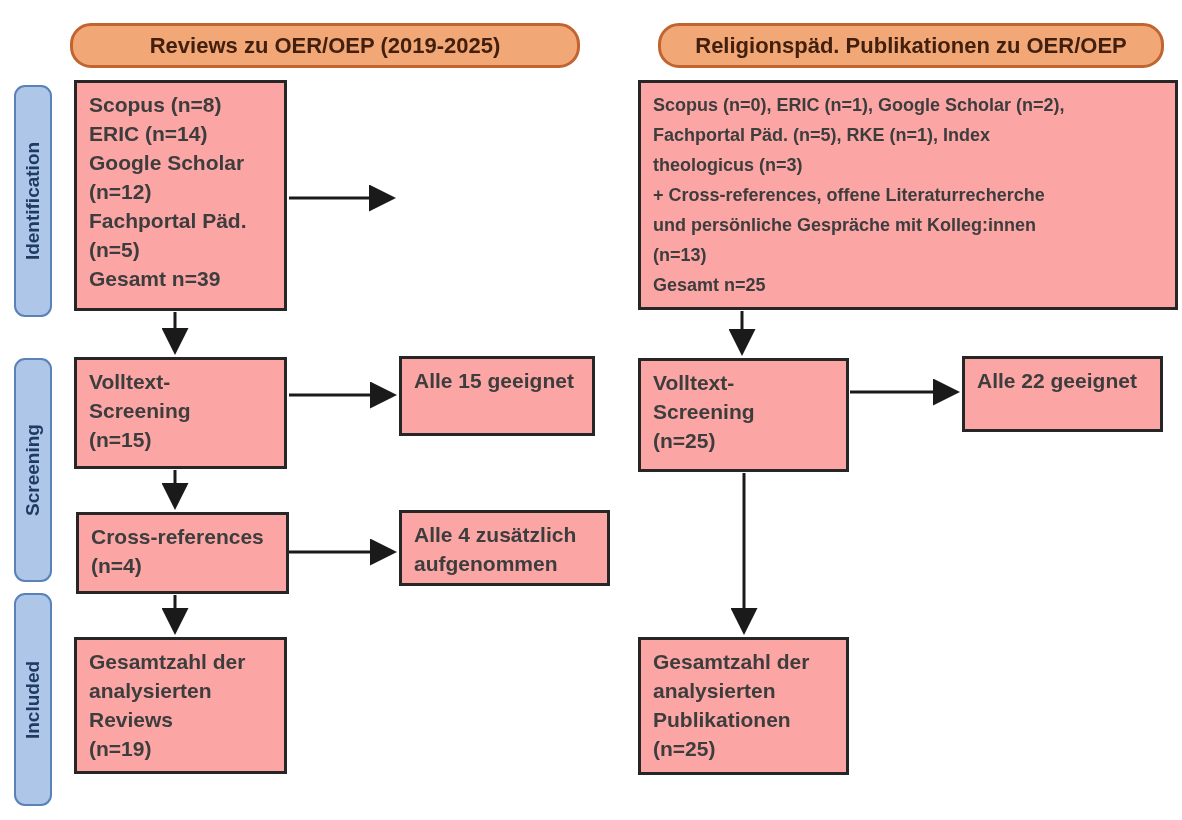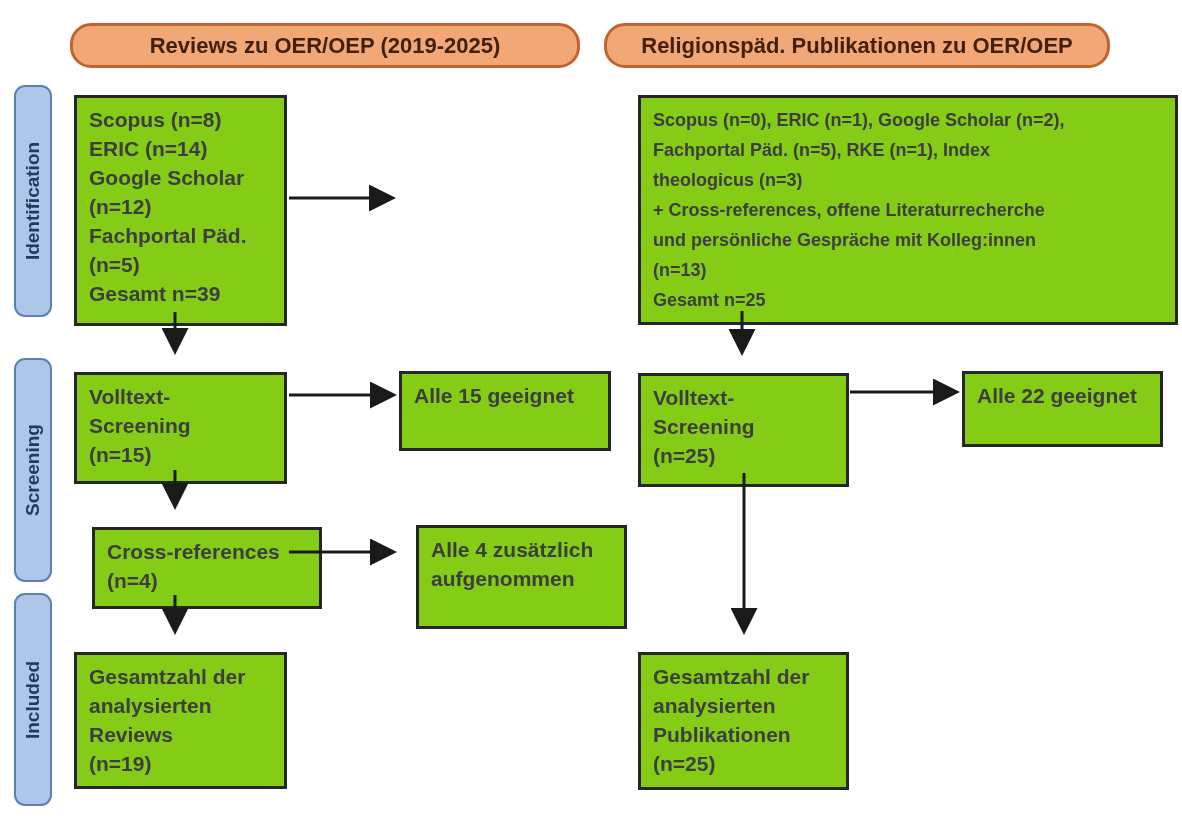--- a/index.html
+++ b/index.html
@@ -10,51 +10,51 @@
   
   .hdr{
     position:absolute;display:flex;align-items:center;justify-content:center;
     background:var(--header-fill,#f2a777);
     border:3px solid var(--header-border,#c1642f);
     border-radius:21px;
     color:var(--header-text,#43200e);
     font-size:22px;font-weight:bold;white-space:nowrap;
   }
   .hdr-left{left:70px;top:23px;width:504px;height:39px;}
-  .hdr-right{left:604px;top:23px;width:500px;height:39px;}
+  .hdr-right{left:658px;top:23px;width:500px;height:39px;}
   
   .stage{
     position:absolute;display:flex;align-items:center;justify-content:center;
     background:var(--stage-fill,#aec6e8);
     border:2.5px solid var(--stage-border,#5a81b8);
     border-radius:11px;
     color:var(--stage-text,#1f3a63);
     width:34px;
   }
   .stage span{transform:rotate(-90deg);white-space:nowrap;font-size:19px;font-weight:bold;}
   .stage-identification{left:14px;top:85px;height:228px;}
   .stage-screening{left:14px;top:358px;height:220px;}
   .stage-included{left:14px;top:593px;height:209px;}
   
   .box{
-    position:absolute;box-sizing:border-box;background:#84cc16;
+    position:absolute;box-sizing:border-box;background:#fca5a5;
     border:3px solid var(--box-border,#262626);
     color:var(--box-text,#3d3d3d);
     font-size:21px;font-weight:bold;line-height:29px;
-    padding:7px 12px;white-space:pre;margin-top:15px;
+    padding:7px 12px;white-space:pre;
   }
   .b-l1{left:74px;top:80px;width:213px;height:231px;}
   .b-l2{left:398px;top:80px;width:212px;height:237px;}
   .b-r1{left:638px;top:80px;width:540px;height:230px;font-size:18px;line-height:30px;}
   .b-l3{left:74px;top:357px;width:213px;height:112px;}
-  .b-l4{left:399px;top:356px;width:212px;height:80px;}
+  .b-l4{left:399px;top:356px;width:196px;height:80px;}
   .b-r2{left:638px;top:358px;width:211px;height:114px;}
   .b-r3{left:962px;top:356px;width:201px;height:76px;}
-  .b-l5{left:92px;top:512px;width:230px;height:82px;}
-  .b-l6{left:416px;top:510px;width:211px;height:104px;}
+  .b-l5{left:76px;top:512px;width:213px;height:82px;}
+  .b-l6{left:399px;top:510px;width:211px;height:76px;}
   .b-l7{left:74px;top:637px;width:213px;height:137px;}
   .b-r4{left:638px;top:637px;width:211px;height:138px;}
   
   .arrows{position:absolute;left:0;top:0;width:1182px;height:820px;pointer-events:none;}
   .arrows line{stroke:var(--arrow,#1a1a1a);stroke-width:3;}
   .arrows .head{fill:var(--arrow,#1a1a1a);}
 </style>
 </head>
 <body>
 

